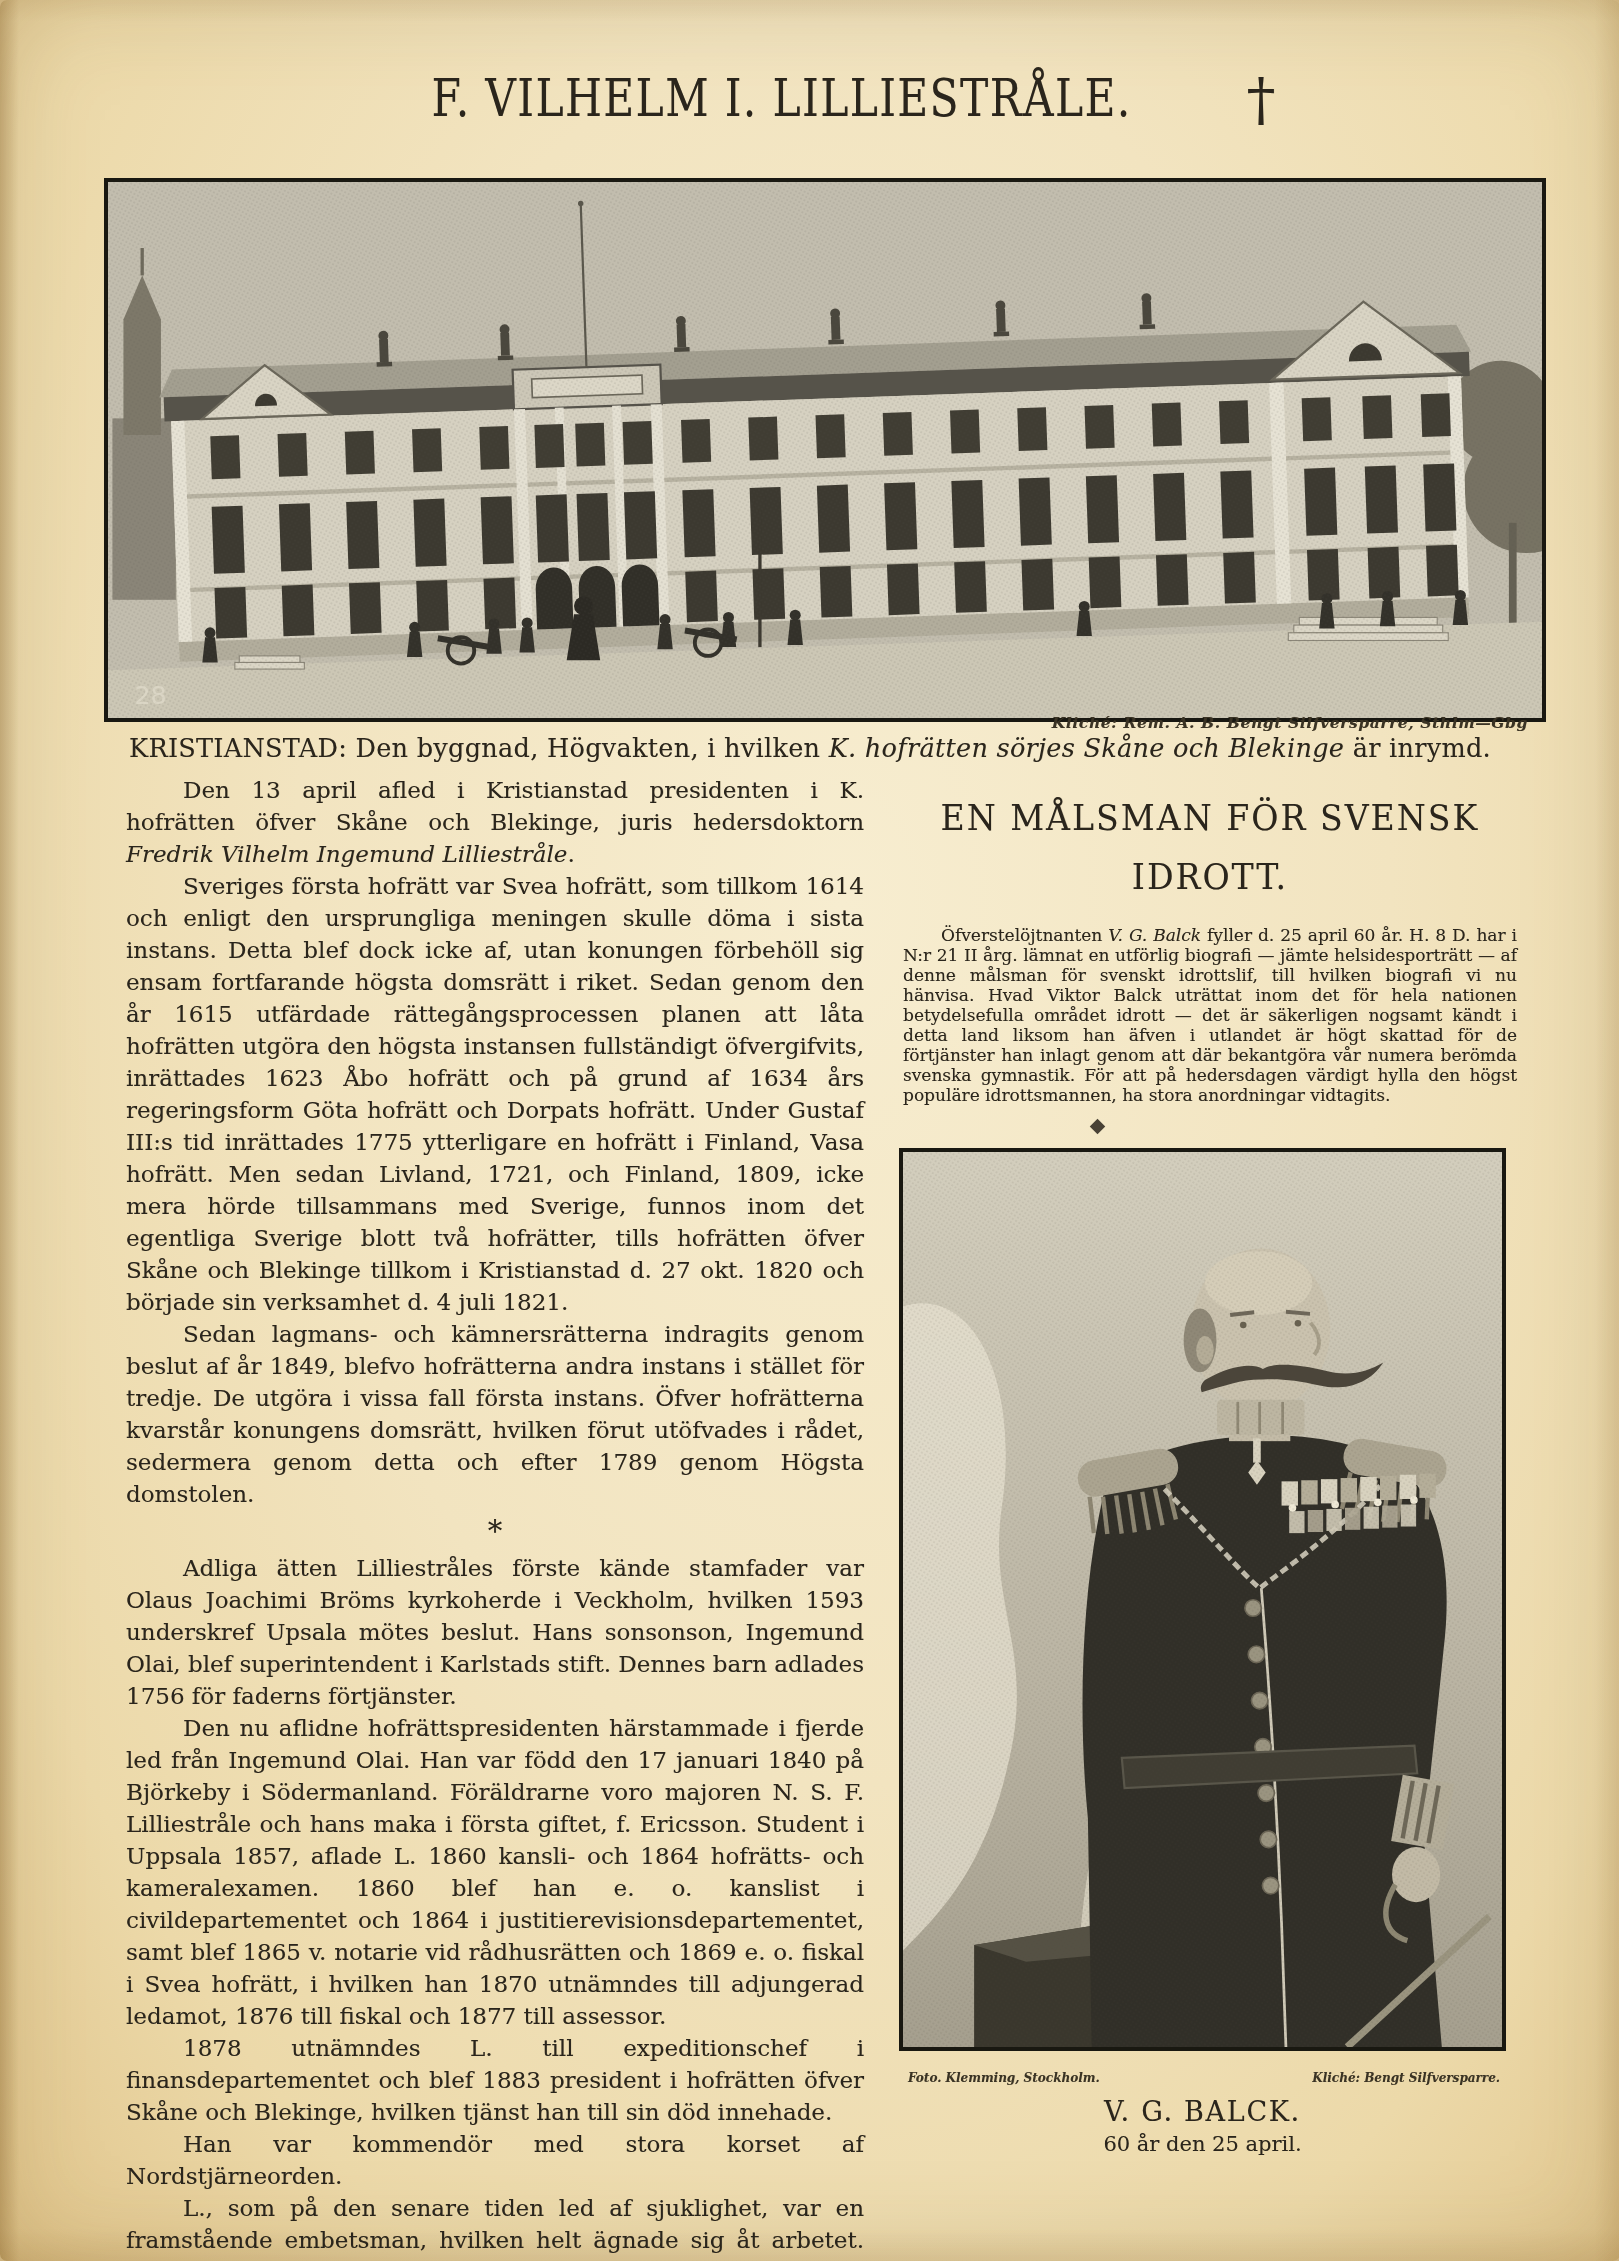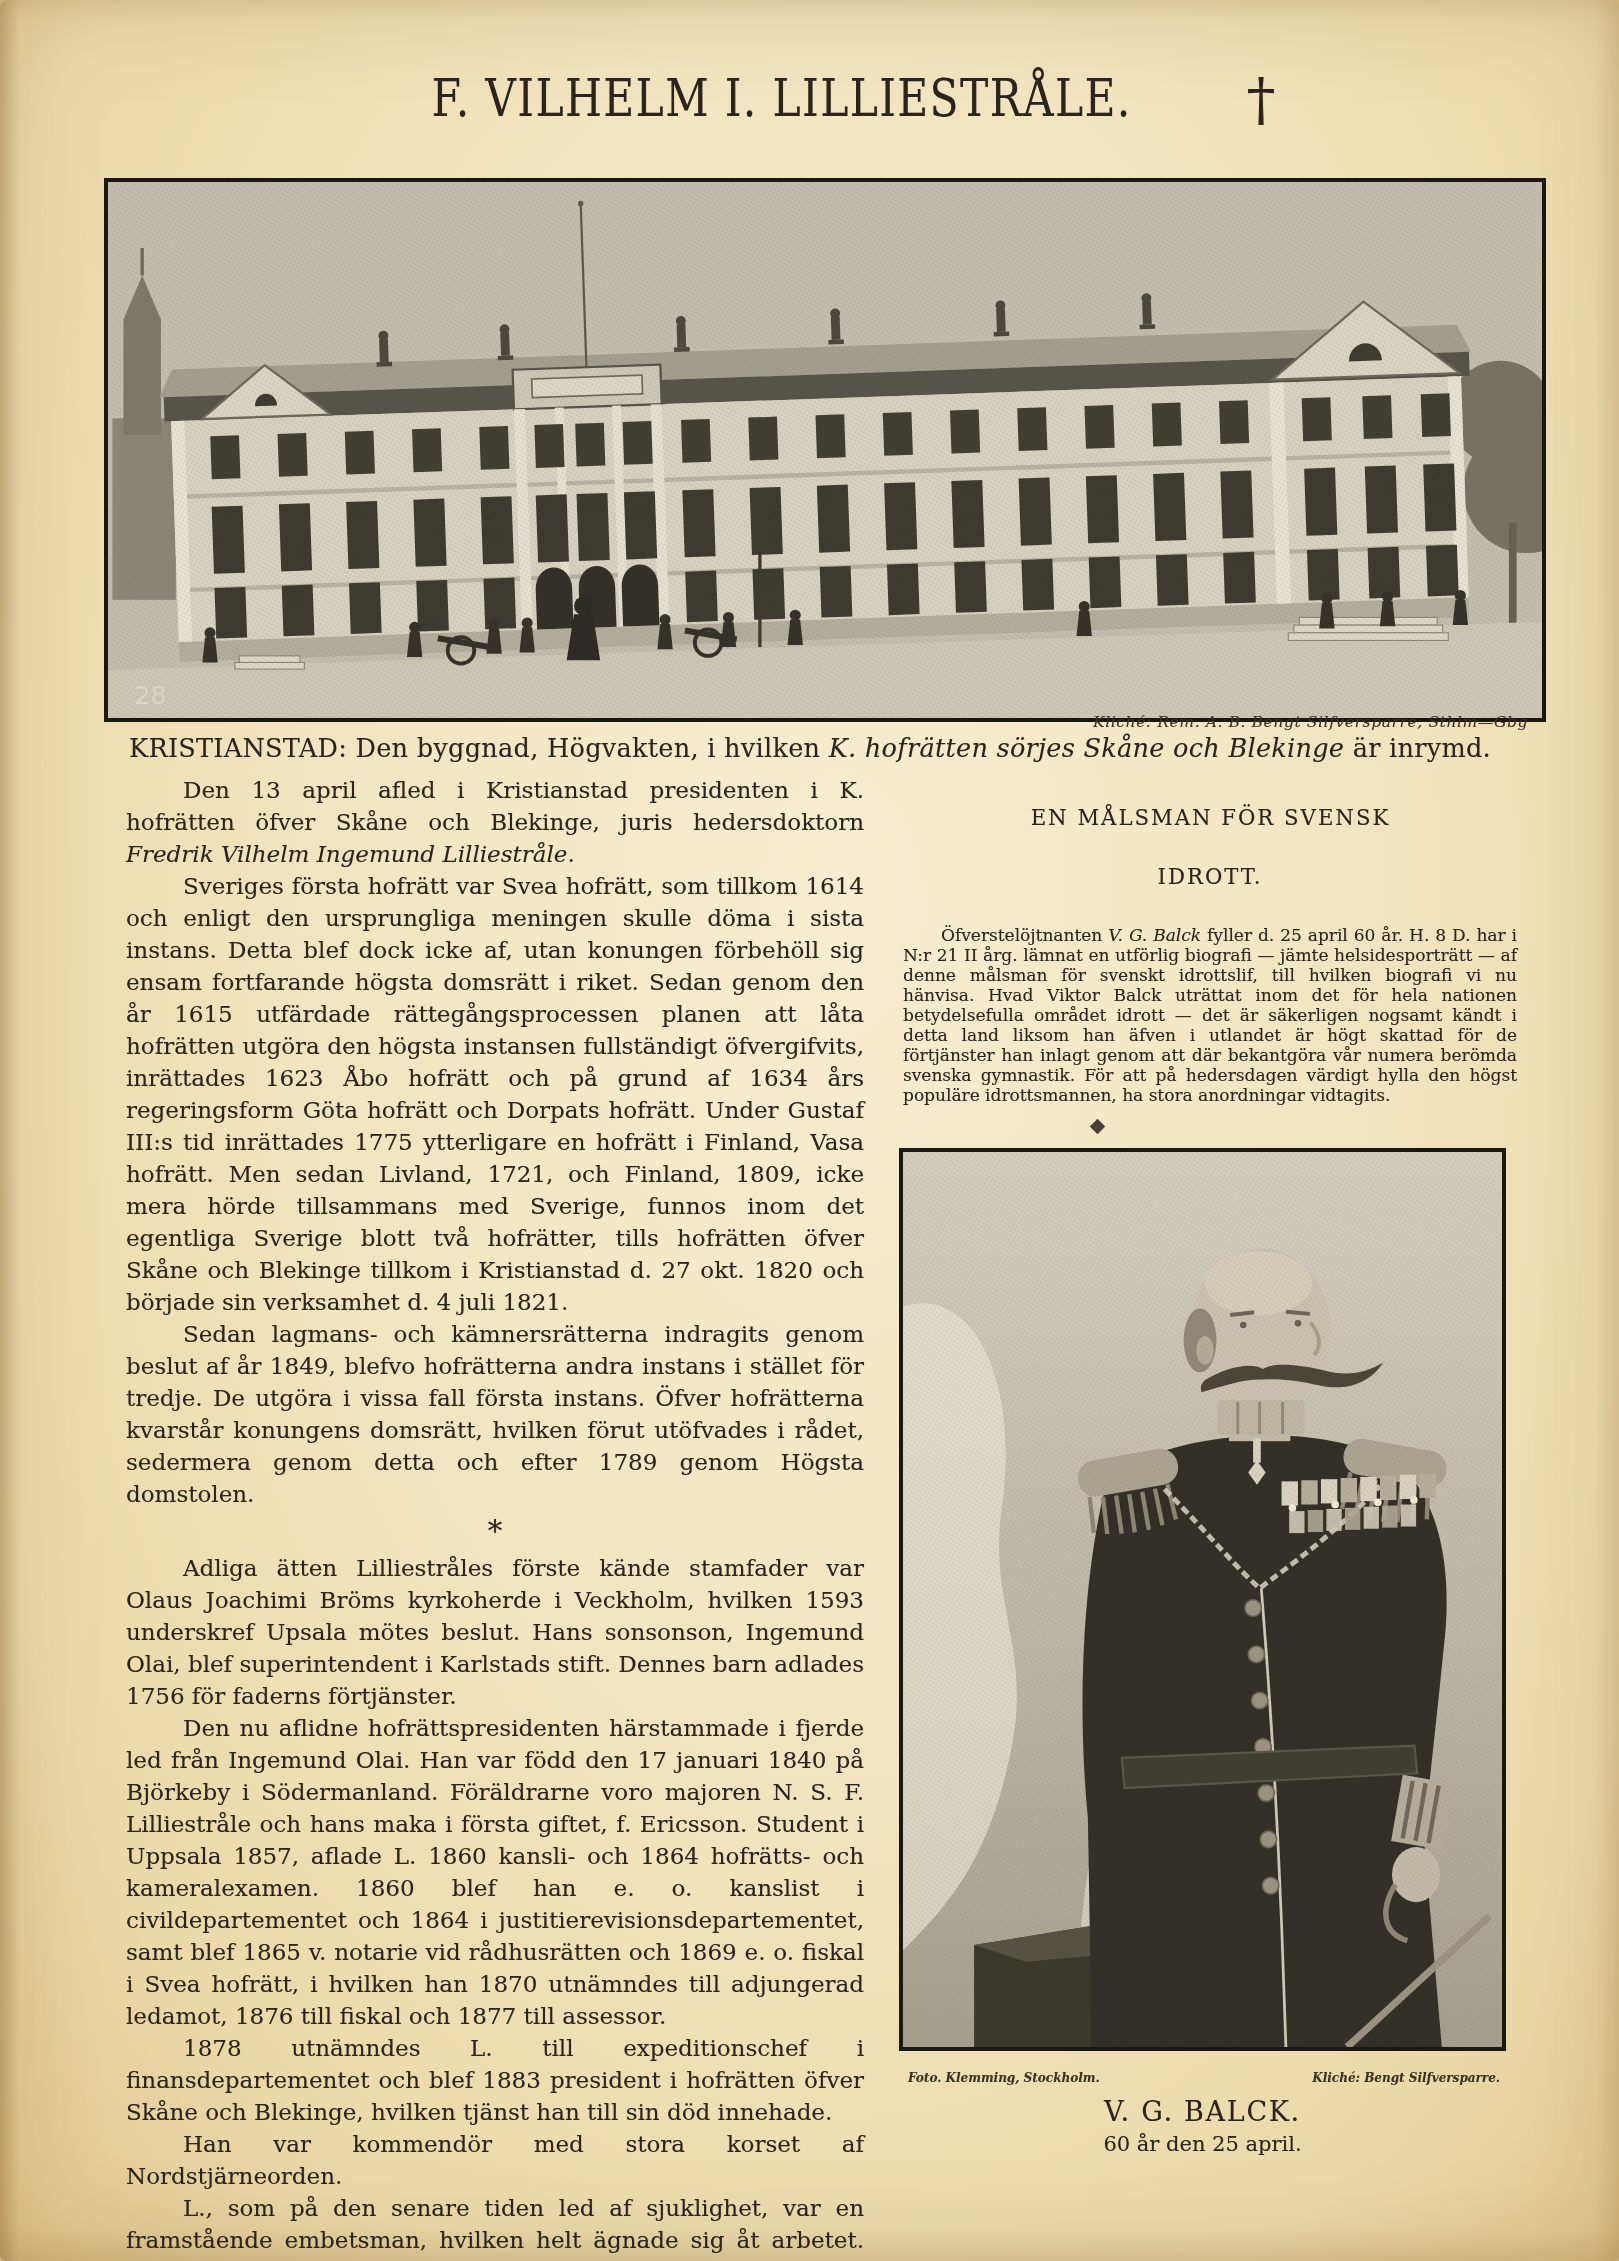--- a/index.html
+++ b/index.html
@@ -19,32 +19,32 @@
   
   .title-row{position:absolute;top:65px;left:0;width:100%;text-align:center;white-space:nowrap;}
   .title-main{display:inline-block;font-size:53px;letter-spacing:1.7px;transform:scaleX(.80);transform-origin:center;color:#2a251c;}
   .title-dagger{display:inline-block;font-size:58px;margin-left:27px;vertical-align:-3.3px;}
   
   .photo-frame{position:absolute;border:4.4px solid #191811;box-sizing:border-box;background:#c6c1b1;}
   .photo-frame svg{display:block;width:100%;height:100%;}
   #building-frame{left:88px;top:162px;width:1442px;height:544px;}
   #portrait-frame{left:899px;top:1148px;width:607px;height:903px;}
   
-  .credit{position:absolute;font-style:italic;font-weight:normal;font-size:15.5px;color:#3a332   4;color:#3a3324;letter-spacing:0.6px;margin-left:41px;}
+  .credit{position:absolute;font-style:italic;font-weight:bold;font-size:15.5px;color:#3a332   4;color:#3a3324;letter-spacing:0.6px;margin-left:41px;}
   #building-credit{top:713px;right:92px;text-align:right;}
   .caption-center{position:absolute;left:0;width:100%;text-align:center;}
   #building-caption{top:733px;font-size:25.5px;letter-spacing:0.3px;}
   
   .col{position:absolute;text-align:justify;}
   #col-left{left:126px;top:774px;width:738px;font-size:23px;line-height:32px;}
   #col-left p{margin:0;text-indent:57px;}
   #col-left p.divider{text-align:center;text-indent:0;font-size:29px;line-height:37px;margin:3.3px 0 2.2px 0;}
   #col-right{left:887px;top:778px;width:646px;}
   .art-heading{ text-align:center;font-weight:400;margin:10px 0 19px 0;}
-  .art-heading .hl{display:block;font-size:23px;letter-spacing:2.2px;line-height:59px;}
+  .art-heading .hl{display:block;font-size:36px;letter-spacing:2.2px;line-height:59px;}
   .art-heading .hl span{display:inline-block;transform:scaleX(.92);transform-origin:center;white-space:nowrap;}
   #right-para{font-size:17px;line-height:20px;text-align:justify;margin:16px;text-indent:38px;}
   .ornament{width:11px;height:11px;background:#2a251c;transform:rotate(45deg);margin:10px 0 0 205px;opacity:.85;}
   
   #portrait-credits{position:absolute;left:908px;top:2071px;width:592px;display:flex;justify-content:space-between;}
   #portrait-credits .credit-item{font-style:italic;font-weight:bold;font-size:12px;color:#3a3324;}
   #portrait-name{top:2096px;left:899px;width:607px;position:absolute;text-align:center;font-size:27px;letter-spacing:1.7px;}
   #portrait-sub{top:2132px;left:899px;width:607px;position:absolute;text-align:center;font-size:21px;}
   .it{font-style:italic;}
 </style>

